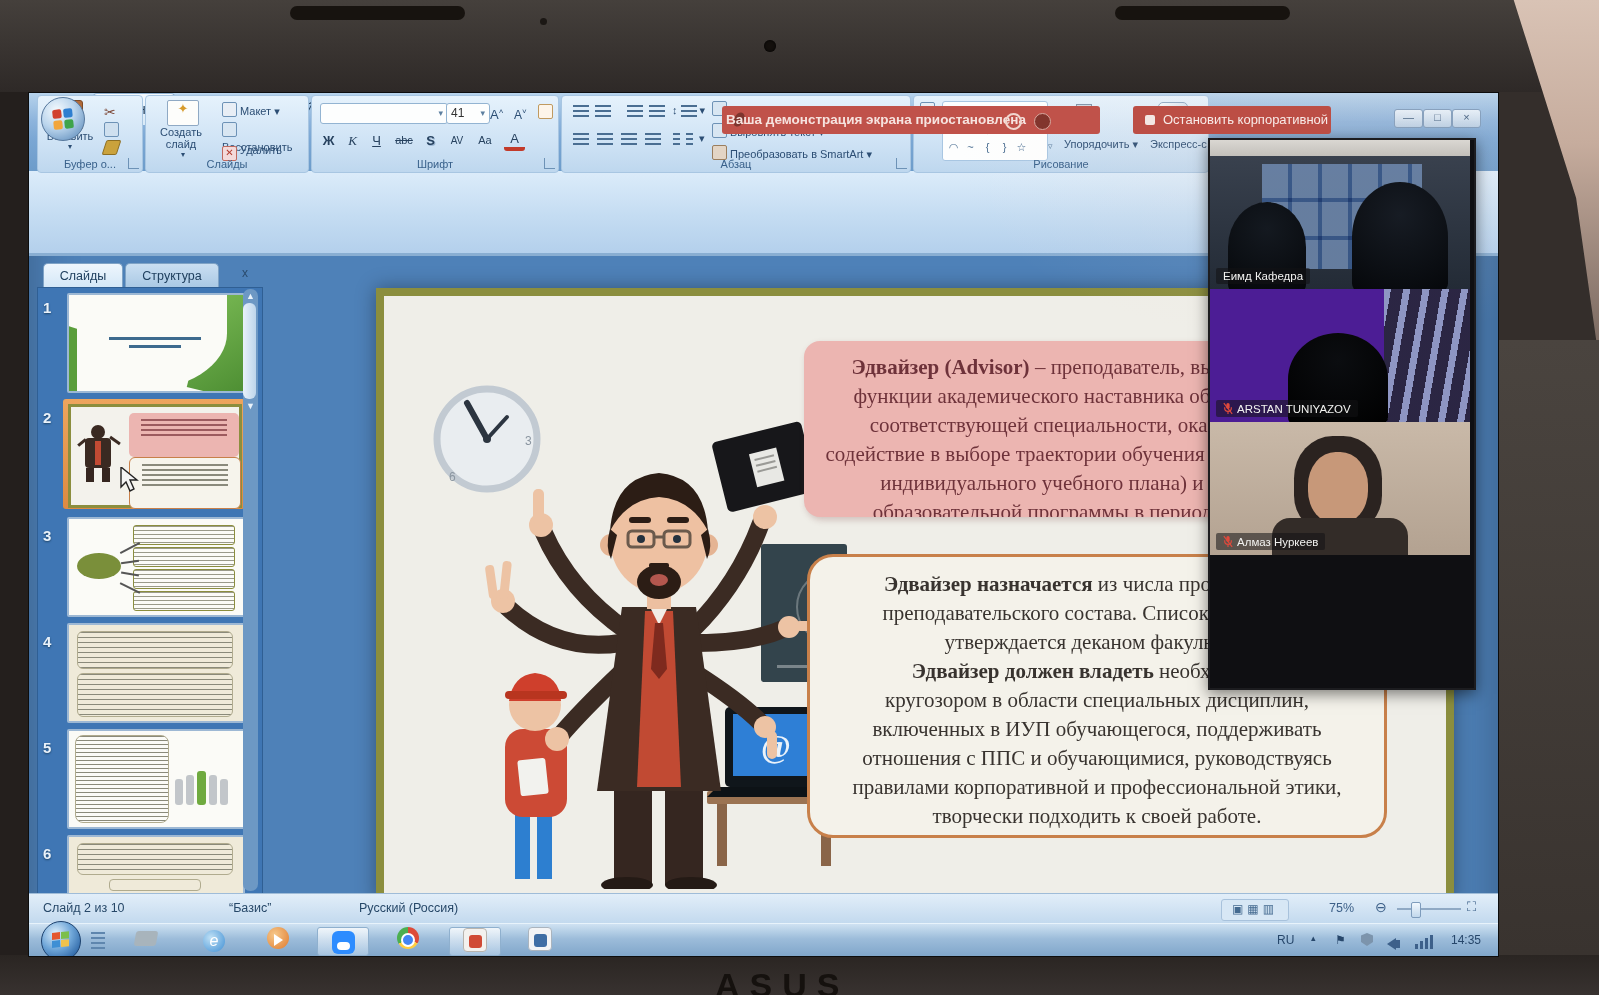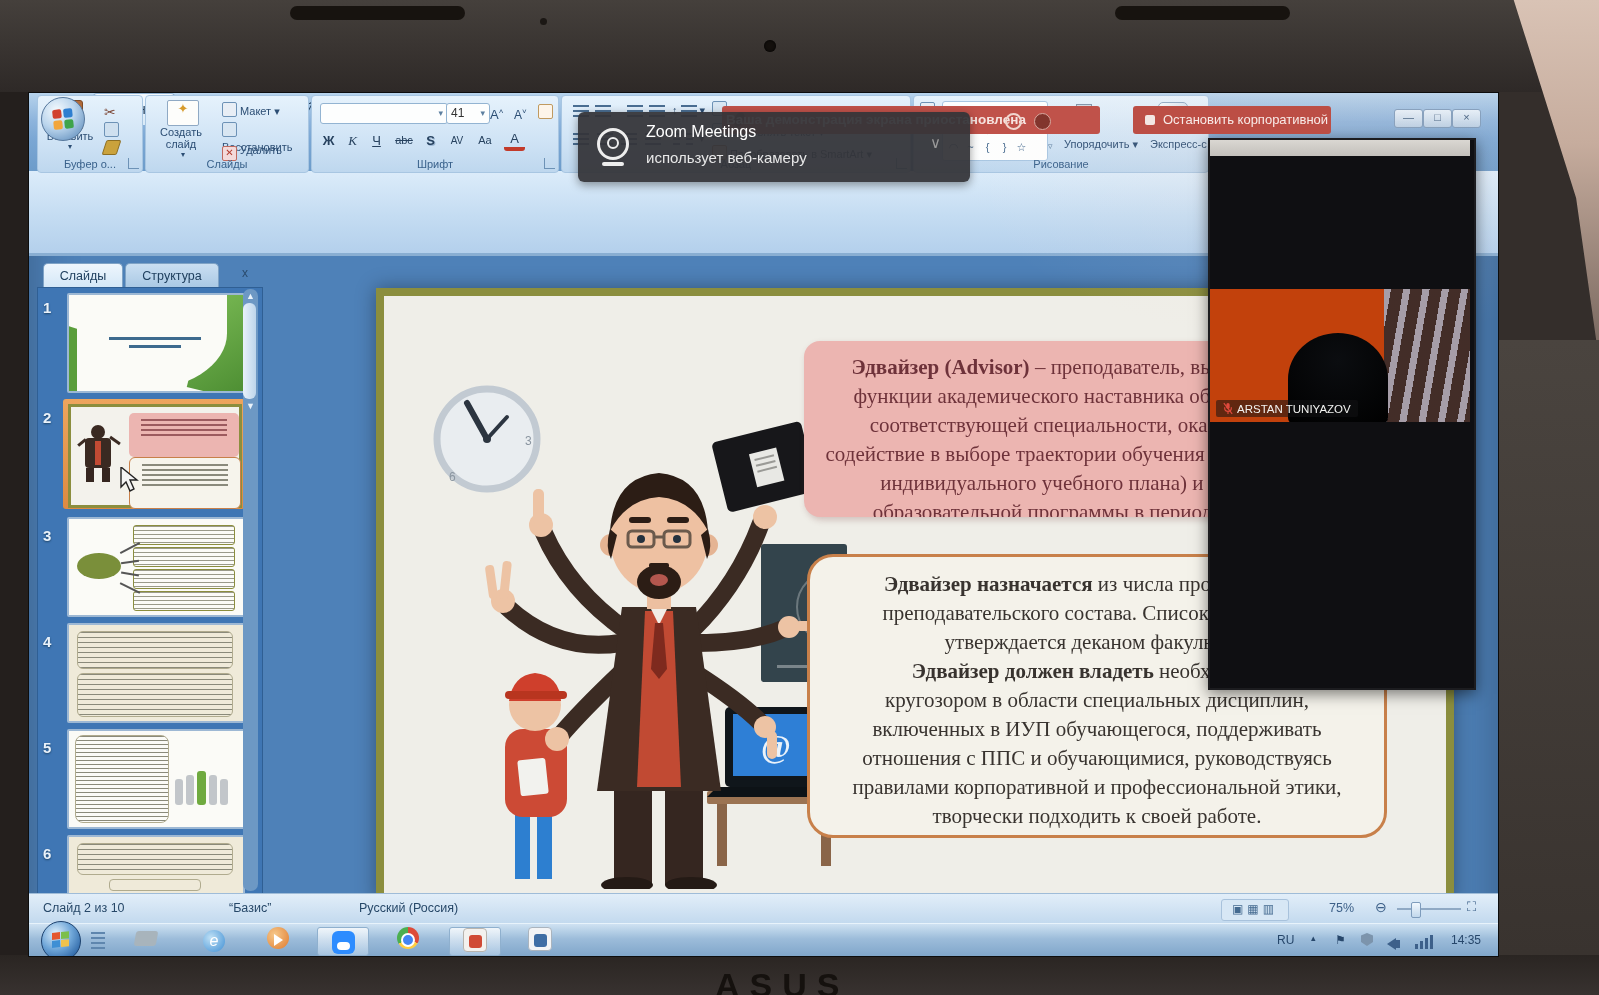--- a/index.html
+++ b/index.html
@@ -480,46 +480,57 @@
     <span class="a" style="left:12px;top:6px;width:10px;height:15px;background:#7e352e;border-radius:60% 40% 60% 40%;transform:rotate(18deg);"></span>
     <span class="a" style="left:0;right:70px;top:6px;text-align:center;font-size:13.5px;font-weight:bold;">Ваша демонстрация экрана приостановлена</span>
     <span class="a" style="left:283px;top:7px;width:13px;height:13px;border:2px solid #f0d5ce;border-radius:50%;"></span>
     <span class="a" style="left:312px;top:7px;width:15px;height:15px;background:#82352d;border-radius:50%;border:1px solid #d8a79e;"></span>
   </div>
   <div class="a stopbtn">
     <span class="a" style="left:12px;top:9px;width:10px;height:10px;background:#f2e6e2;border-radius:2px;"></span>
     <span class="a" style="left:30px;top:6px;font-size:13px;">Остановить корпоративной</span>
   </div>
 
-  <div class="a notify">
-    <div class="a cam-ic">
-      <div class="cam-circle">
-          <div class="cam-dot"></div>
-        </div>
-        <div class="cam-base"></div>
-    </div>
-    <div class="a" style="left:68px;top:11px;font-size:16px;">Zoom Meetings</div>
-    <div class="a" style="left:68px;top:37px;font-size:15px;color:#e8e8e8;">использует веб-камеру</div>
-    <div class="a" style="left:352px;top:22px;color:#9a9a9a;font-size:15px;">∨</div>
-  </div>
 
   <div class="a zpanel">
     <div class="a ztop"></div>
 
-
-    <div class="a vtile" style="top:149px;background:#c2410c;">
+    <div class="a vtile" style="top:16px;background:linear-gradient(180deg,#39414e,#232b36);">
+      <div class="a" style="left:52px;top:8px;width:160px;height:105px;background:repeating-linear-gradient(90deg,#a9bcd4 0 26px,#5a7fb0 26px 30px),repeating-linear-gradient(#a9bcd4 0 34px,#5a7fb0 34px 38px);background-blend-mode:multiply;opacity:.85;"></div>
+      <div class="sil" style="left:18px;top:46px;width:78px;height:90px;background:radial-gradient(circle at 50% 30%,#141920,#05070a);"></div>
+      <div class="sil" style="left:142px;top:26px;width:96px;height:110px;background:radial-gradient(circle at 50% 30%,#171c24,#05070a);"></div>
+      <div class="vname">
+          <span>Еимд Кафедра</span>
+        </div>
+    </div>
+
+    <div class="a vtile" style="top:149px;background:#4c1d95;">
       <div class="a" style="right:0;top:0;width:86px;height:133px;background:repeating-linear-gradient(100deg,#9fb4cf 0 7px,#23282f 7px 19px);opacity:.8;"></div>
       <div class="sil" style="left:78px;top:44px;width:100px;height:92px;background:radial-gradient(circle at 50% 30%,#0b0d10,#000);"></div>
       <div class="vname">
         <svg width="10" height="13" viewBox="0 0 12 15">
             <rect x="4" y="1" width="4" height="7" rx="2" fill="#e0493c"></rect>
             <path d="M2 6v1a4 4 0 0 0 8 0V6" stroke="#e0493c" fill="none" stroke-width="1.4"></path>
             <line x1="6" y1="11" x2="6" y2="14" stroke="#e0493c" stroke-width="1.4"></line>
             <line x1="1" y1="1" x2="11" y2="14" stroke="#e0493c" stroke-width="1.4"></line>
           </svg>
         <span>ARSTAN TUNIYAZOV</span>
       </div>
     </div>
 
+    <div class="a vtile" style="top:282px;background:linear-gradient(180deg,#c9b9a8,#b3a291);">
+      <div class="a" style="left:84px;top:14px;width:88px;height:96px;background:#2b2320;border-radius:44% 44% 38% 38%;"></div>
+      <div class="a" style="left:98px;top:30px;width:60px;height:72px;background:#c79879;border-radius:46%;"></div>
+      <div class="a" style="left:62px;top:96px;width:136px;height:40px;background:#332c28;border-radius:18px 18px 0 0;"></div>
+      <div class="vname">
+        <svg width="10" height="13" viewBox="0 0 12 15">
+            <rect x="4" y="1" width="4" height="7" rx="2" fill="#e0493c"></rect>
+            <path d="M2 6v1a4 4 0 0 0 8 0V6" stroke="#e0493c" fill="none" stroke-width="1.4"></path>
+            <line x1="6" y1="11" x2="6" y2="14" stroke="#e0493c" stroke-width="1.4"></line>
+            <line x1="1" y1="1" x2="11" y2="14" stroke="#e0493c" stroke-width="1.4"></line>
+          </svg>
+        <span>Алмаз Нуркеев</span>
+      </div>
+    </div>
 
   </div>
 
 </div>
 
 </body></html>

